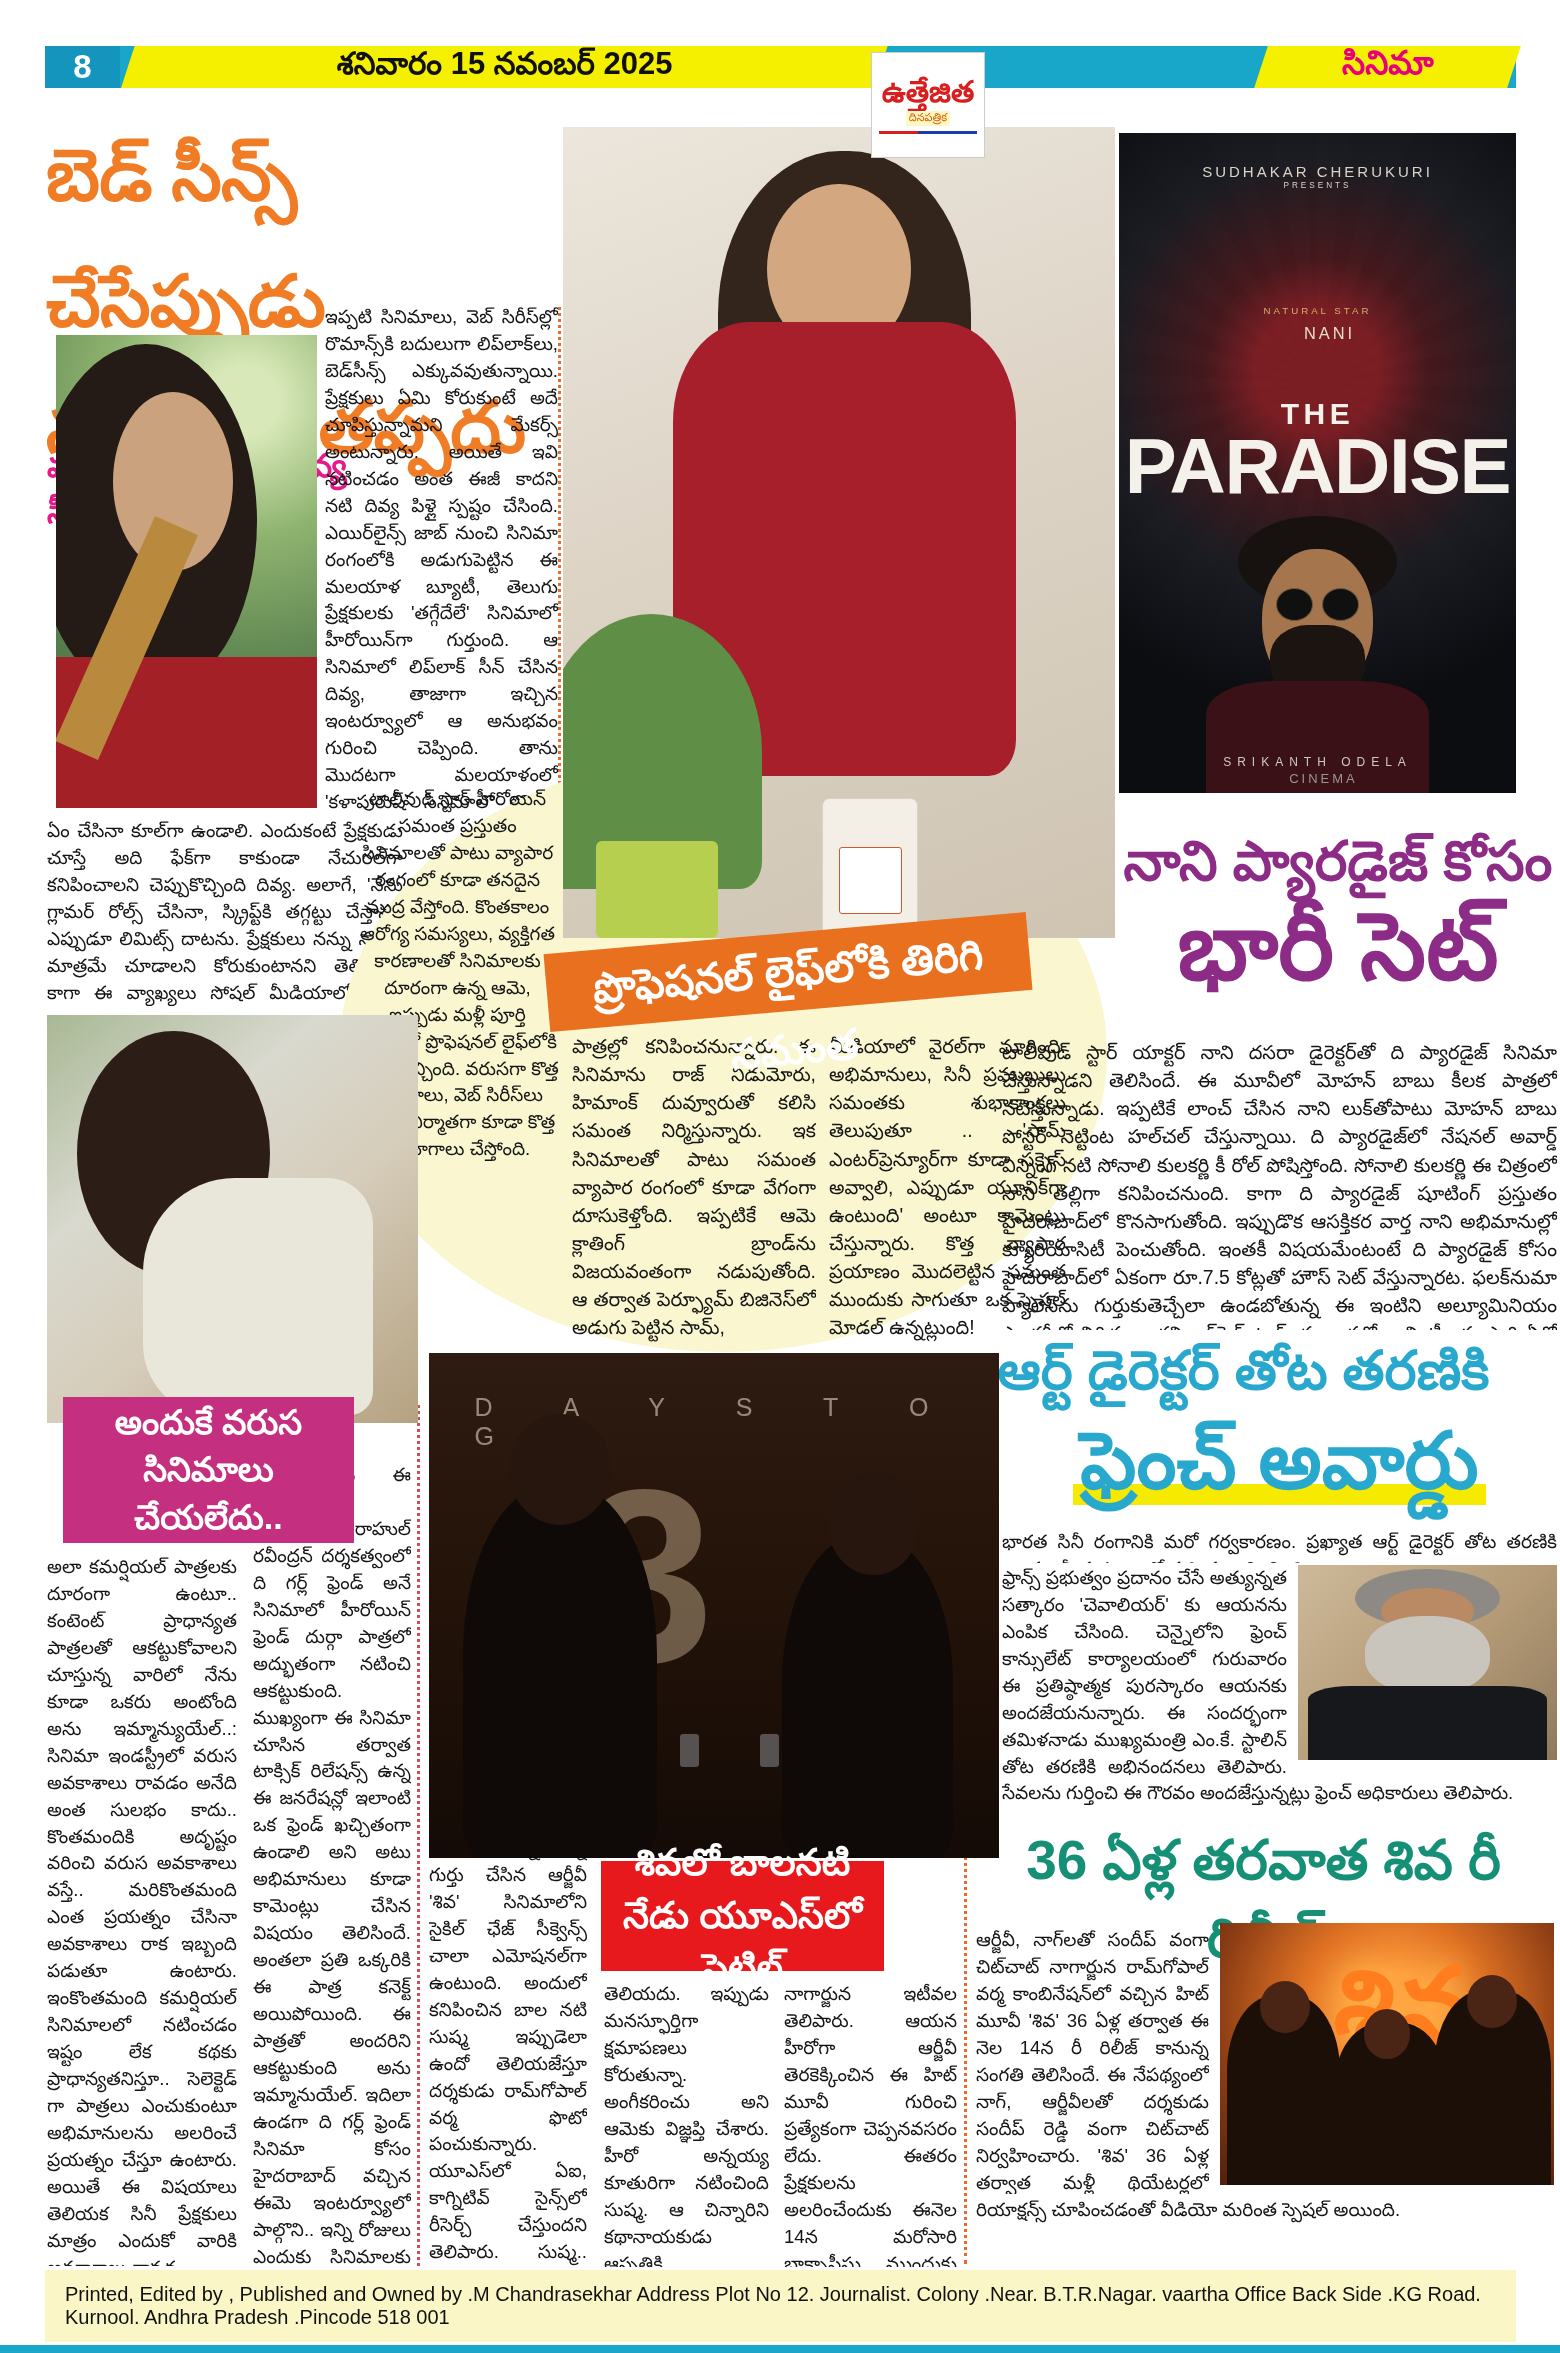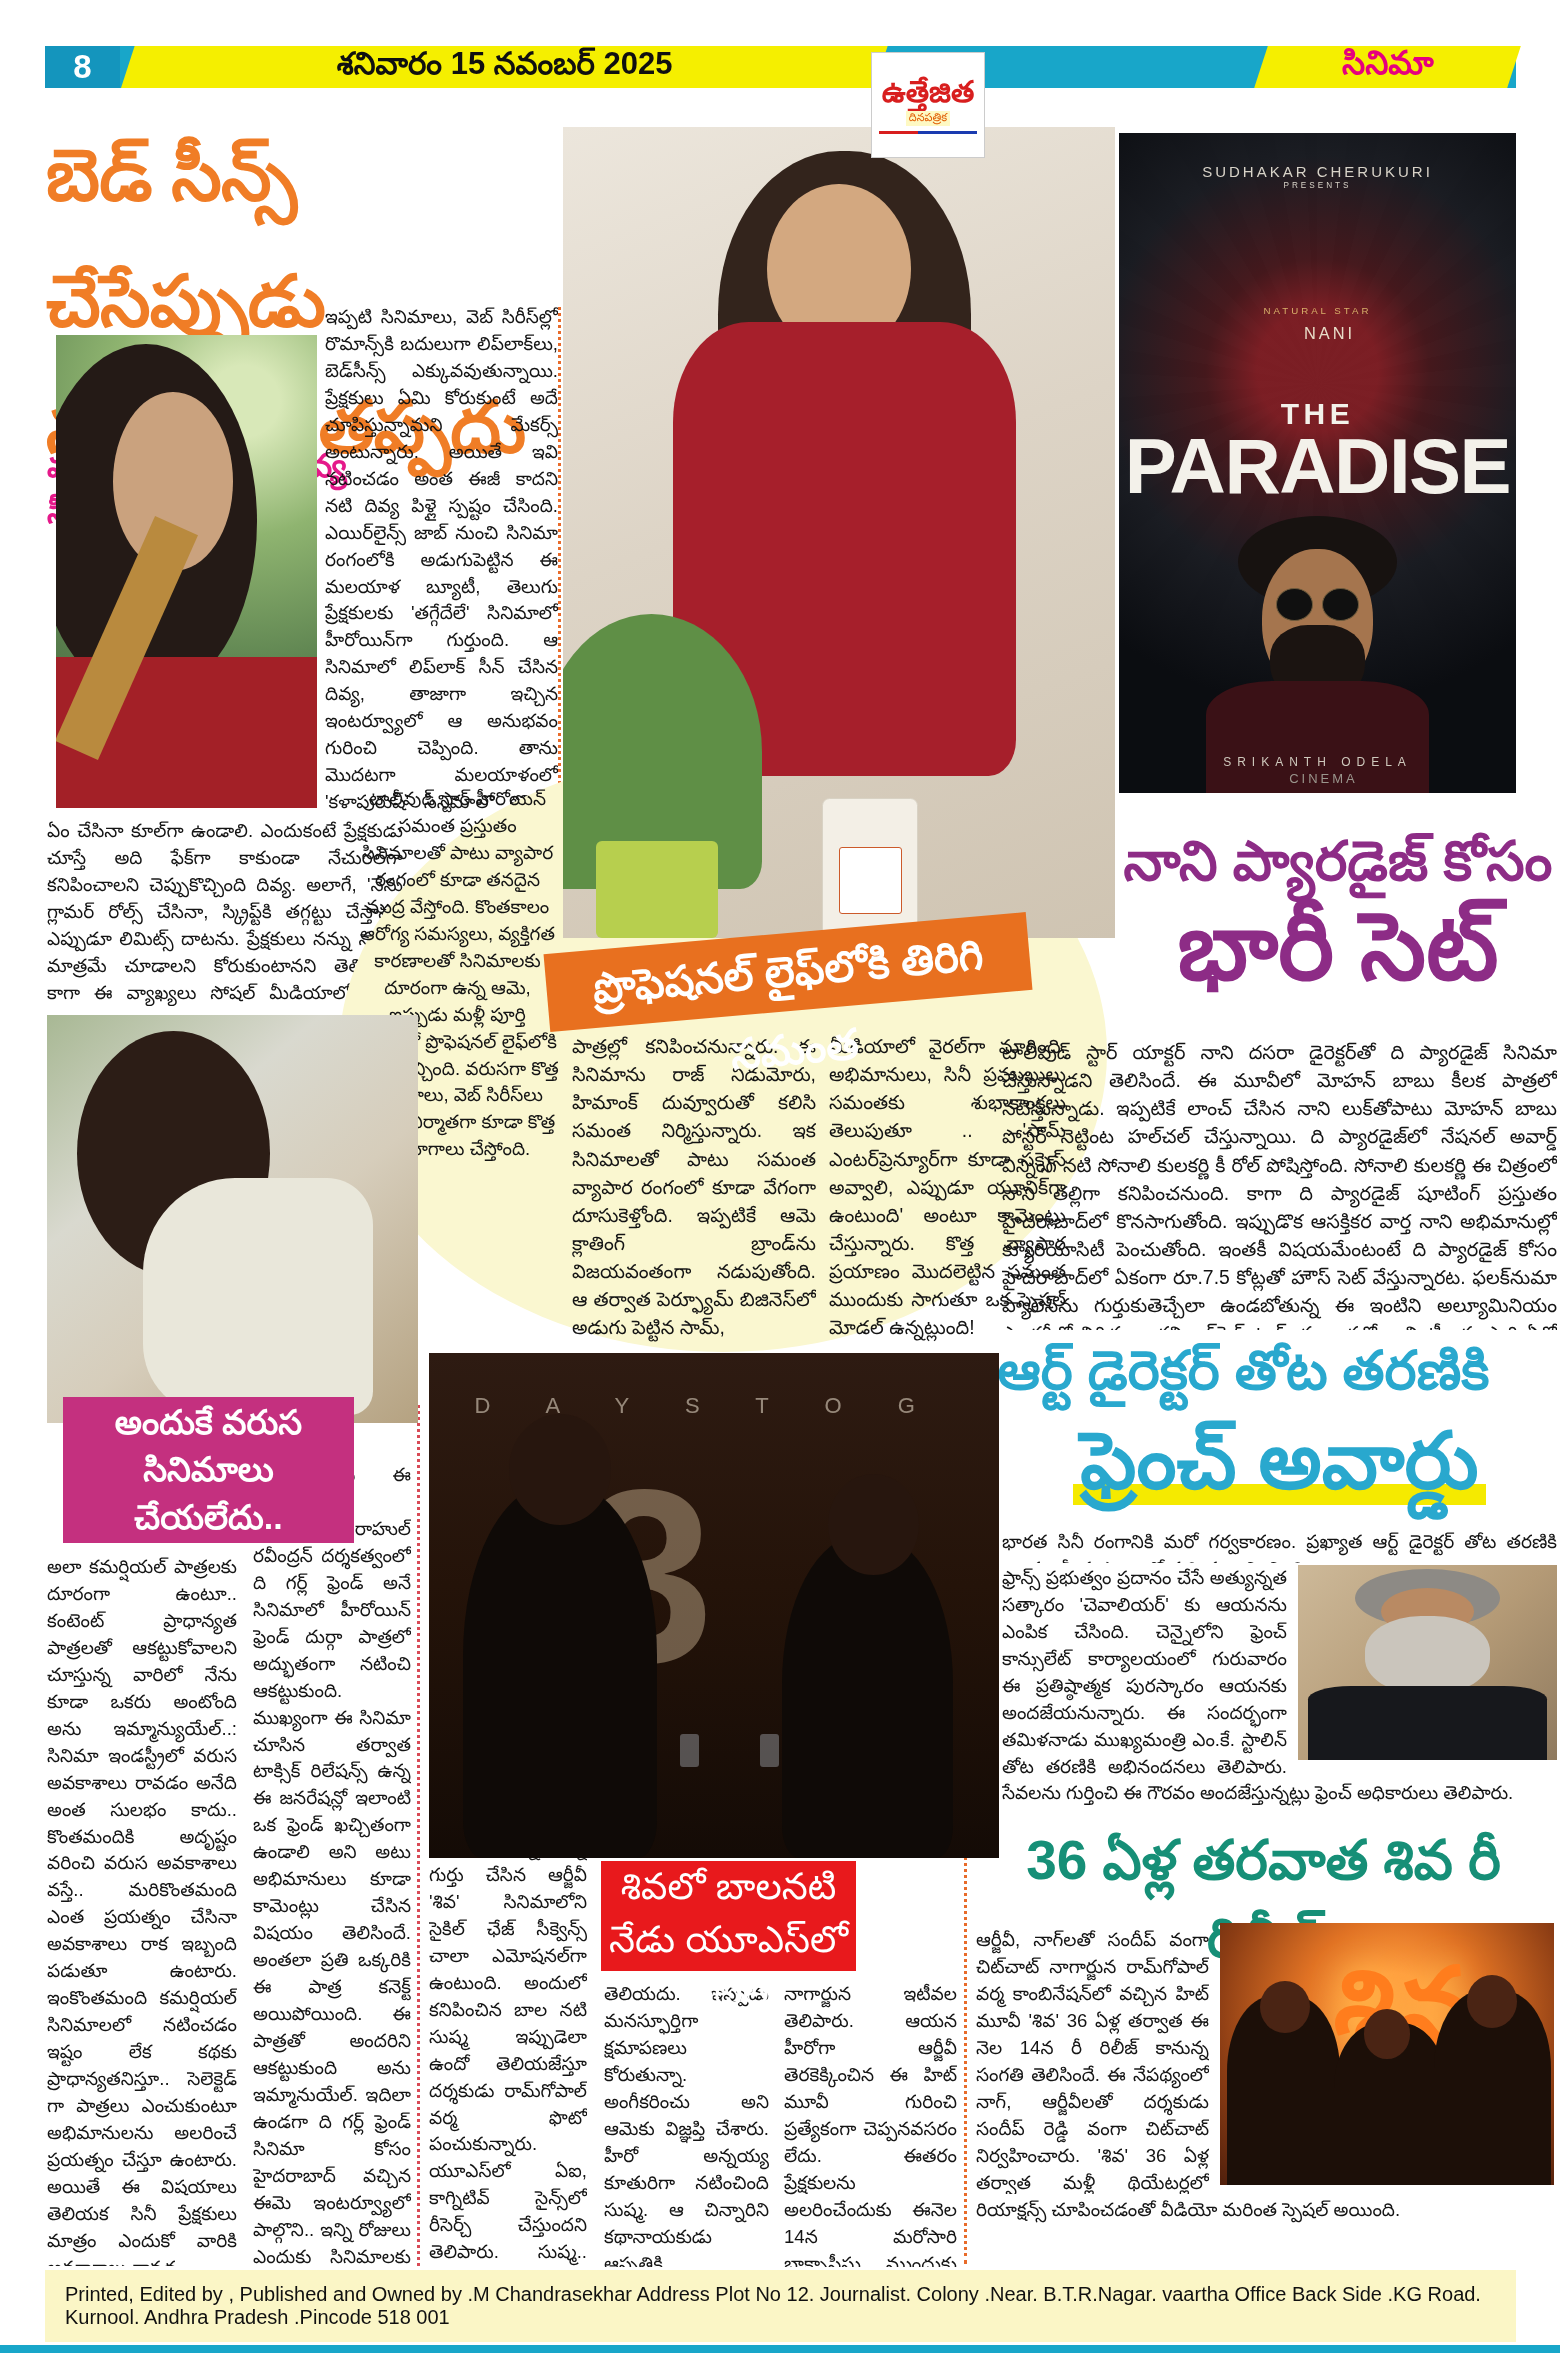--- a/index.html
+++ b/index.html
@@ -27,22 +27,22 @@
            font-size:72px;line-height:1.75;letter-spacing:-0.7px;}
   .sub-divya{position:absolute;left:47px;top:447px;width:477px;color:#e5198a;font-weight:bold;font-size:33px;}
   .h-nani1{position:absolute;left:1118px;top:829px;width:440px;text-align:center;color:#8d2c86;font-weight:bold;font-size:55px;}
   .h-nani2{position:absolute;left:1118px;top:893px;width:440px;text-align:center;color:#8d2c86;font-weight:bold;font-size:94px;}
   .h-award1{position:absolute;left:966px;top:1339px;width:555px;text-align:center;color:#29a8ce;font-weight:bold;font-size:54px;}
   .h-award2{position:absolute;left:1002px;top:1415px;width:555px;text-align:center;color:#29a8ce;font-weight:bold;font-size:79px;}
   .h-award2 span{background:linear-gradient(to top,#f5ea00 24%,rgba(0,0,0,0) 24%);padding:0 7.5px;}
   .h-shiva36{position:absolute;left:969px;top:1828px;width:589px;text-align:center;color:#168f77;font-weight:bold;font-size:55px;}
   .box-pink{position:absolute;left:63px;top:1397px;width:291px;height:146px;background:#c4307f;color:#fff;
             font-weight:bold;font-size:34px;text-align:center;line-height:1.4;display:flex;flex-direction:column;justify-content:center;z-index:6;}
-  .box-red{position:absolute;left:601px;top:1861px;width:255px;height:110px;background:#e8191c;color:#fff;
-           font-weight:normal;font-size:37px;text-align:center;line-height:1.42;display:flex;flex-direction:column;justify-content:flex-start;z-index:6;}
+  .box-red{position:absolute;left:601px;top:1861px;width:283px;height:110px;background:#e8191c;color:#fff;
+           font-weight:bold;font-size:37px;text-align:center;line-height:1.42;display:flex;flex-direction:column;justify-content:center;z-index:6;}
   .banner{position:absolute;left:546px;top:933px;width:484px;height:78px;background:#e8701f;color:#fff;
           font-weight:bold;font-size:42px;text-align:center;line-height:78px;transform:rotate(-5deg);z-index:5;}
   
   .vdot{position:absolute;width:0;border-left:3px dotted #e86b2a;}
   .vdot-red{position:absolute;width:0;border-left:3px dotted #d84a56;}
   
   .circle{position:absolute;left:339px;top:754px;width:768px;height:598px;background:#faf7d0;border-radius:50%;z-index:1;}
   
   .photo{position:absolute;overflow:hidden;z-index:3;}
   .ph-divya{background:radial-gradient(circle at 72% 14%,#d8e8b8 0 8%,#8fb470 30%,#5d8350 60%,#3f5e3a 100%);}
@@ -58,21 +58,21 @@
   .ph-sam .pot{position:absolute;left:6%;bottom:0;width:22%;height:12%;background:#b7cf4e;border-radius:6px;}
   .ph-sam .jar{position:absolute;left:47%;bottom:0;width:17%;height:17%;background:#f3efe6;border-radius:7.5px;border:1.5px solid #d8d2c4;}
   .ph-sam .jarlabel{position:absolute;left:50%;bottom:3%;width:11%;height:8%;background:#fff;border-radius:3px;border:0.7px solid #cc5a2a;}
   .ph-anu{background:linear-gradient(140deg,#a8b894 0%,#d9d9cf 32%,#d6cdbb 58%,#b5a281 100%);}
   .ph-anu .hair{position:absolute;left:8%;top:4%;width:52%;height:60%;border-radius:50%;background:#2c1d16;}
   .ph-anu .dress{position:absolute;left:26%;top:40%;width:62%;height:58%;border-radius:40% 20% 10% 30%;background:#e9e7da;}
   .ph-still{background:linear-gradient(180deg,#2e1b12 0%,#241309 46%,#140b06 100%);}
   .ph-still .fig{position:absolute;background:#0f0a07;border-radius:46% 46% 10% 10%;}
   .ph-still .head{position:absolute;border-radius:50%;background:#27160e;}
   .ph-still .digit{position:absolute;left:26%;top:16%;font-size:246px;font-weight:bold;color:rgba(219,196,160,0.42);}
-  .ph-still .letters{position:absolute;left:8%;top:8%;width:84%;text-align:justify;font-size:22px;letter-spacing:25px;color:rgba(238,228,210,0.55);}
+  .ph-still .letters{position:absolute;left:8%;top:8%;width:84%;text-align:justify;font-size:25px;letter-spacing:25px;color:rgba(238,228,210,0.55);}
   .ph-still .glass{position:absolute;bottom:18%;width:19.4px;height:33px;background:rgba(200,210,220,0.35);border-radius:3px;}
   .ph-thota{background:linear-gradient(135deg,#cdb999 0%,#b49a76 55%,#8f7a5f 100%);}
   .ph-thota .hairT{position:absolute;left:22%;top:2%;width:56%;height:30%;border-radius:50%;background:#8d8a85;}
   .ph-thota .faceT{position:absolute;left:32%;top:12%;width:36%;height:24%;border-radius:50%;background:#b98a63;}
   .ph-thota .beard{position:absolute;left:26%;top:26%;width:48%;height:40%;border-radius:45%;background:#cac5bc;}
   .ph-thota .bodyT{position:absolute;left:4%;bottom:0;width:92%;height:38%;border-radius:18% 18% 0 0;background:#17181c;}
   .ph-shiva{background:radial-gradient(ellipse at 52% 34%,#ff9d3f 0 16%,#e07224 38%,#8c3d14 72%,#4f1f0c 100%);}
   .ph-shiva .logo{position:absolute;left:34%;top:8%;width:32%;text-align:center;font-size:112px;font-weight:bold;
                   color:#ff7d1d;text-shadow:0 0 30px #ffb347;}
   .ph-shiva .fig{position:absolute;bottom:0;background:#1c0f08;border-radius:40% 40% 0 0;}

